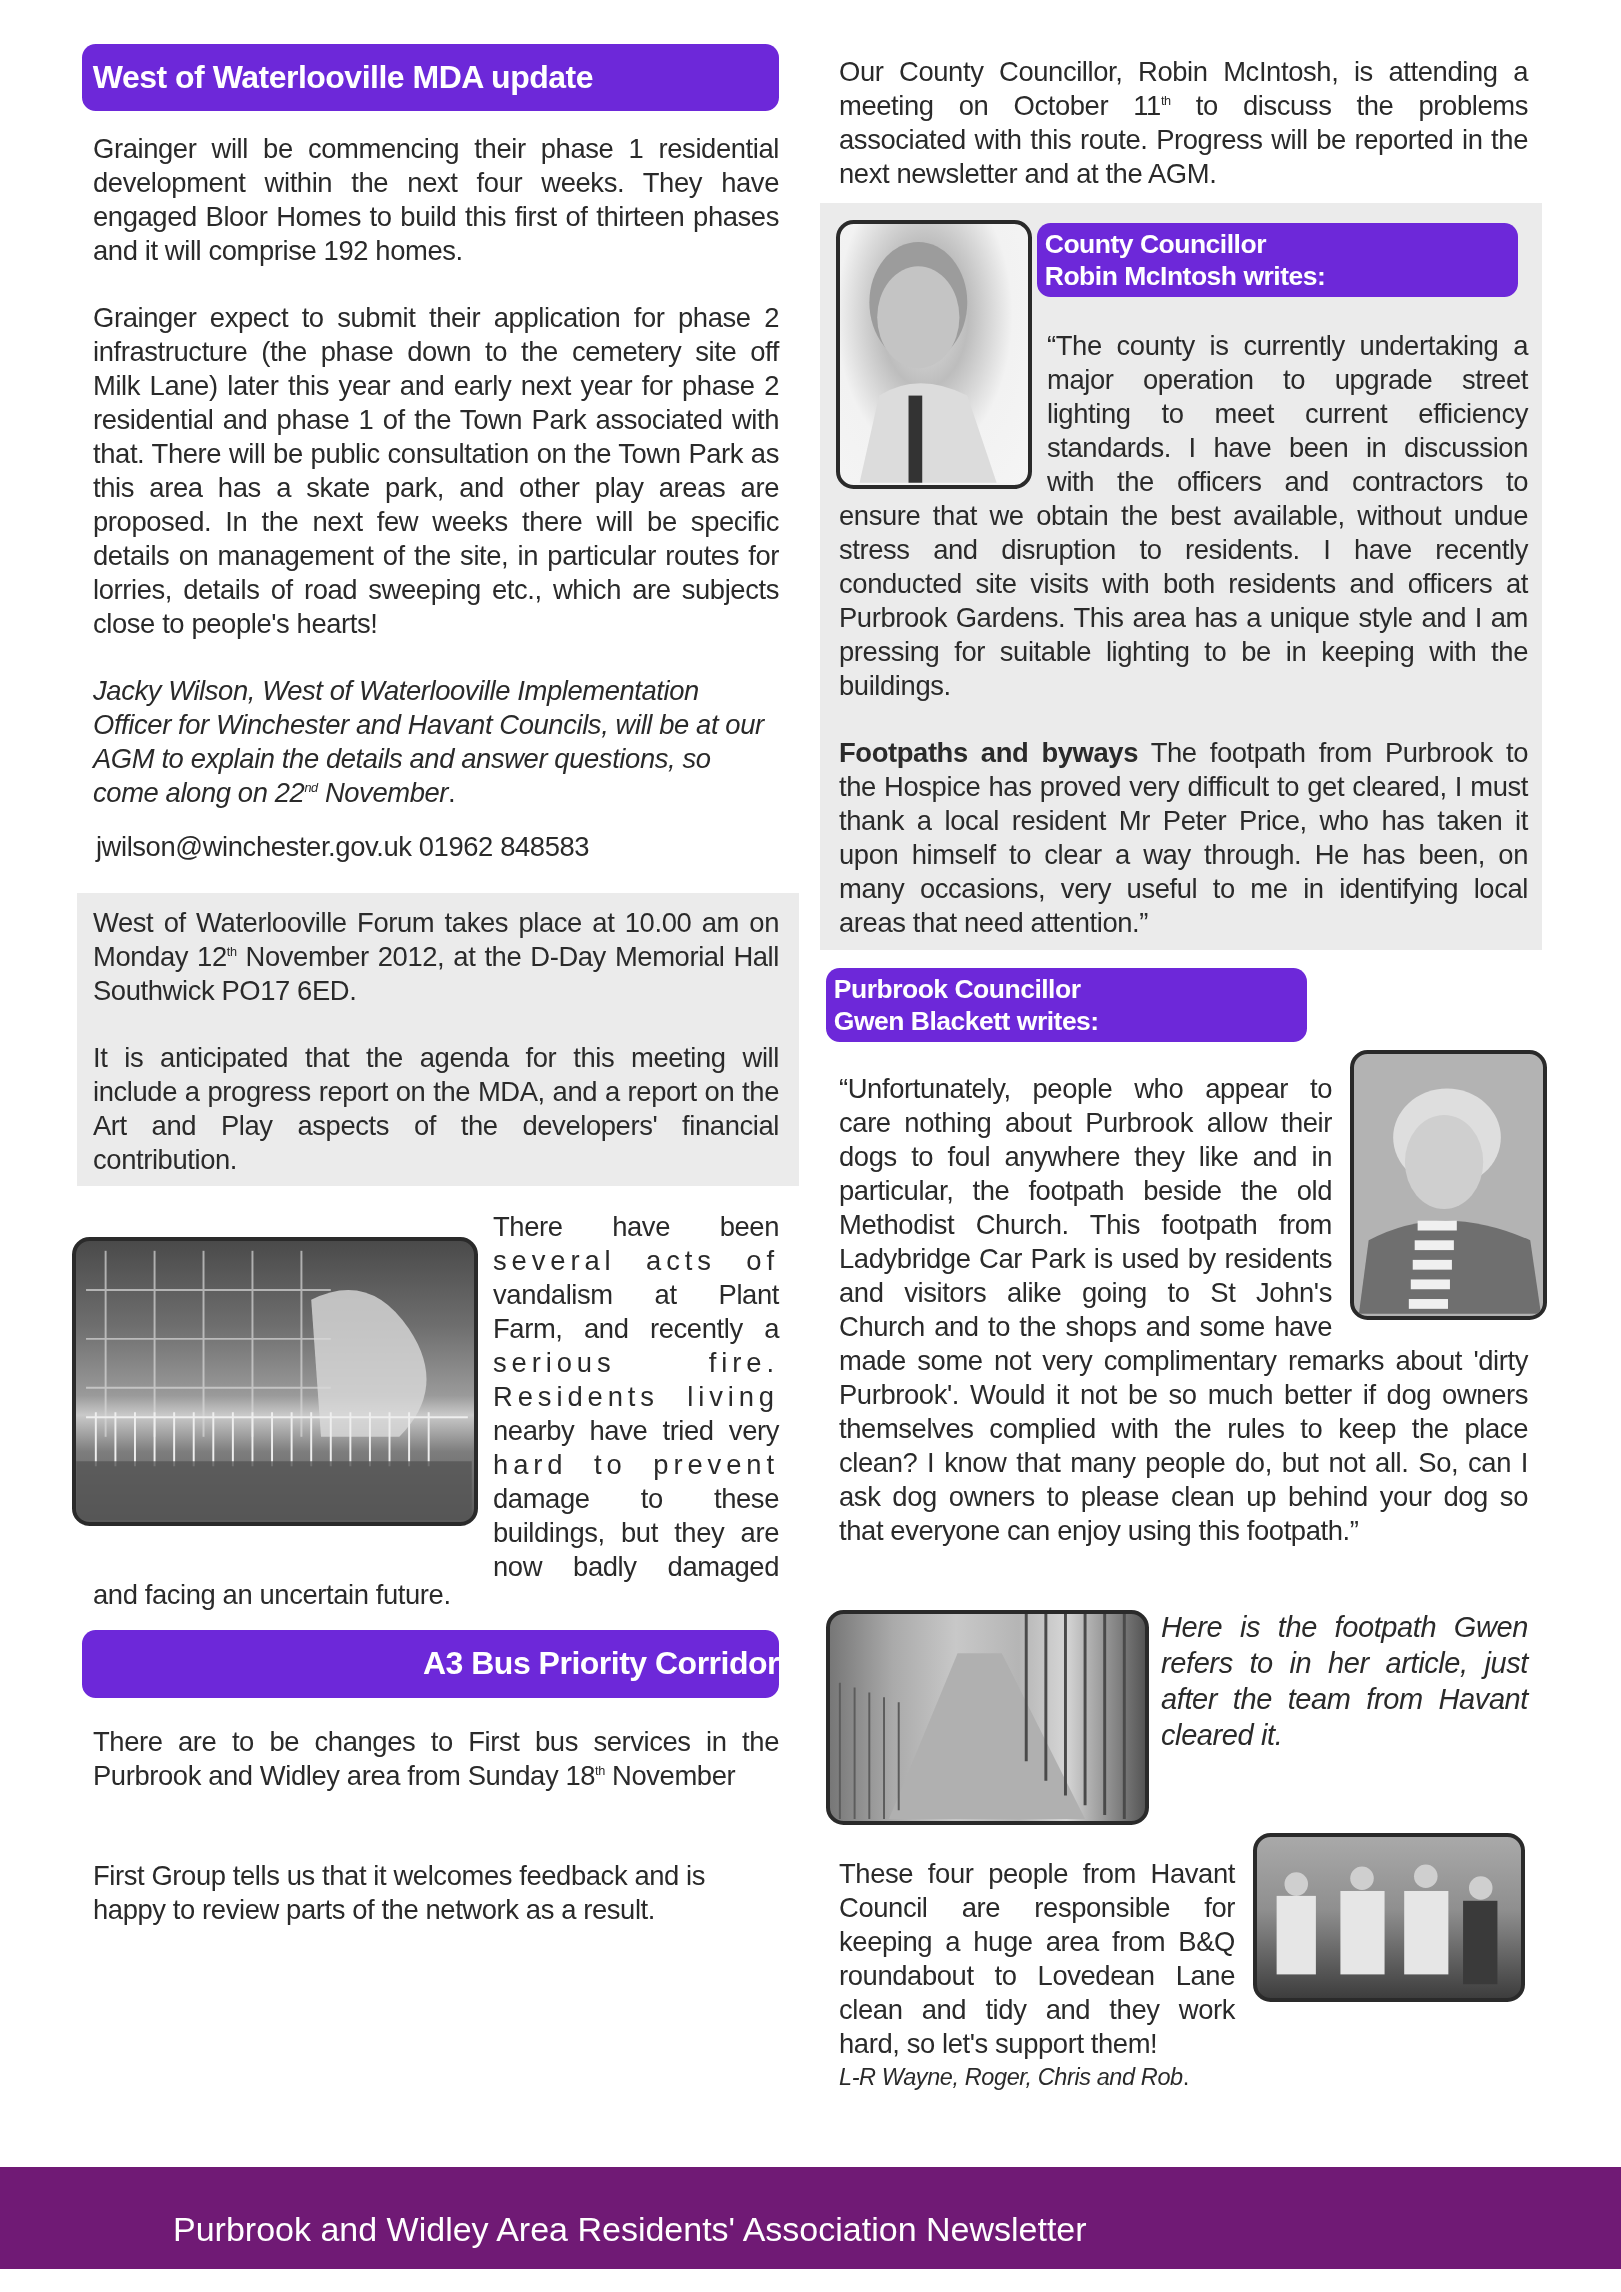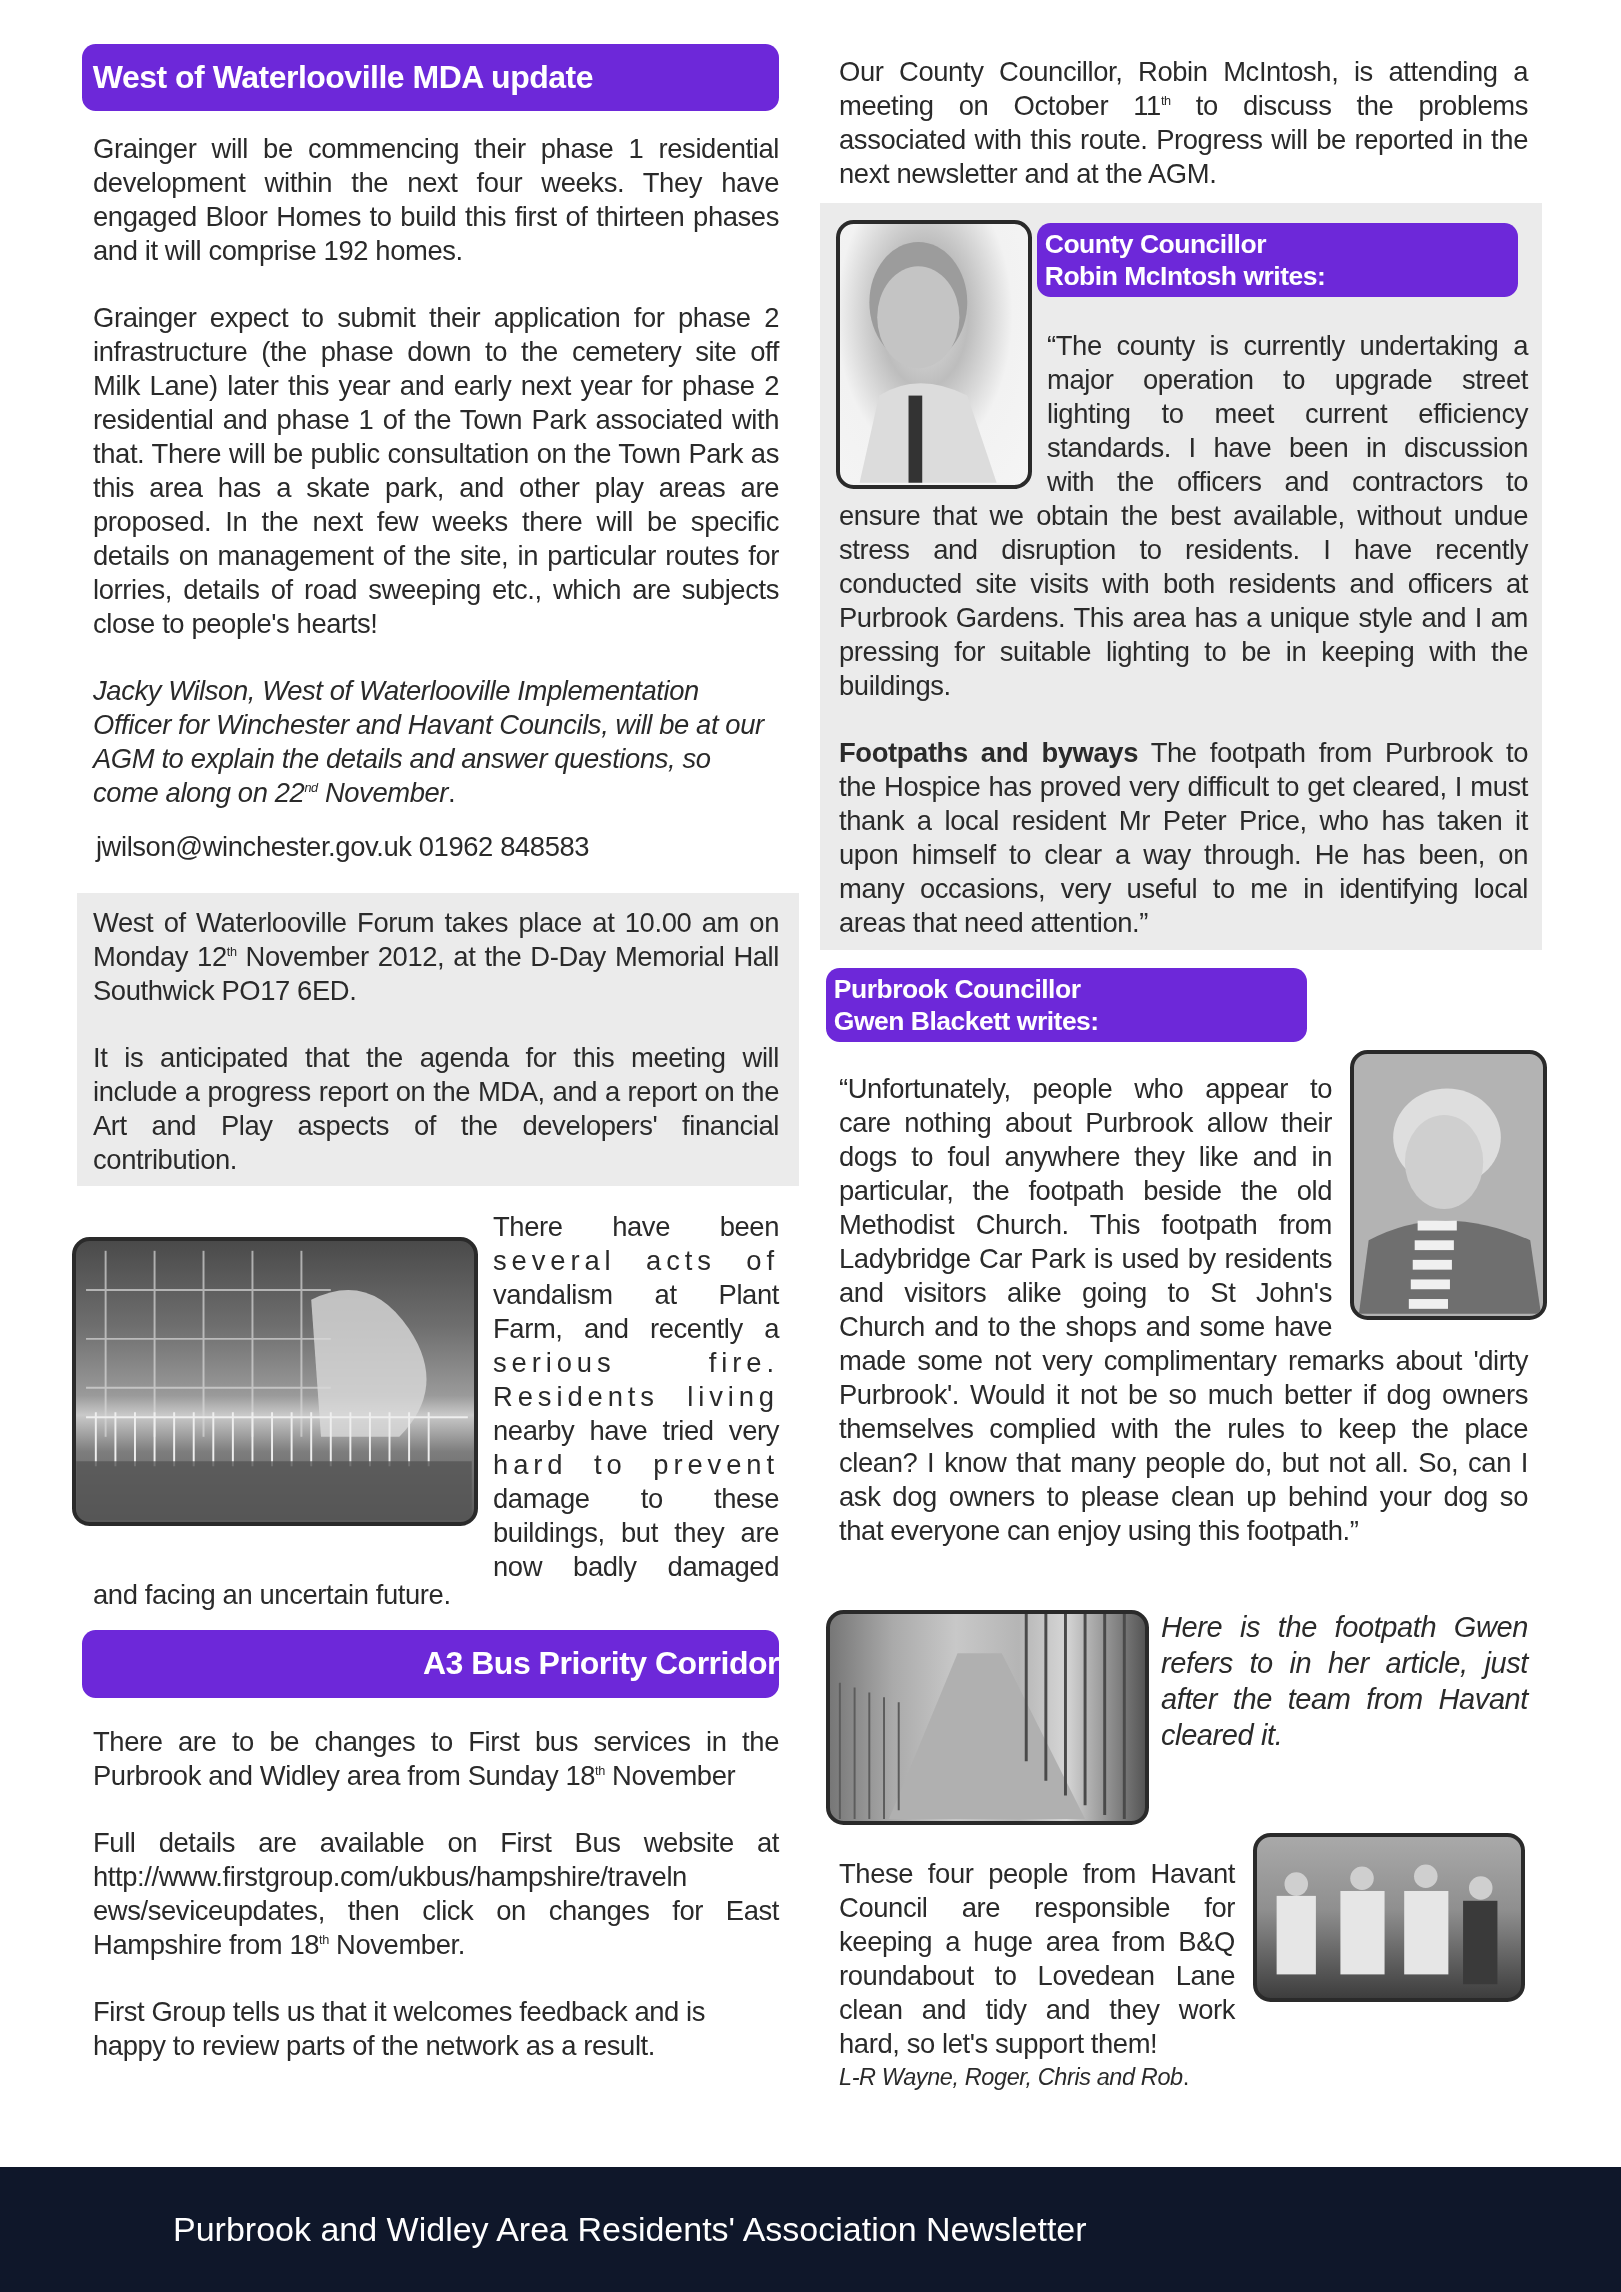--- a/index.html
+++ b/index.html
@@ -11,21 +11,21 @@
   .hdr-big { font-size:32px; line-height:67px; padding-left:10.8px; }
   .hdr-two { font-size:26.5px; line-height:32px; padding:4.9px 0 0 7.8px; }
   .txt { position:absolute; font-size:27.4px; line-height:34px; text-align:justify; letter-spacing:-0.4px; }
   .txt p { margin:0; }
   .gap { height:33px; }
   .it { font-style:italic; }
   sup { font-size:12.7px; line-height:0; vertical-align:super; }
   .graybox { position:absolute; background:#ebebeb; }
   .photo { position:absolute; border:4.9px solid #2a2a2a; border-radius:17.6px; overflow:hidden; box-sizing:border-box; }
   .wide { letter-spacing:4.9px; }
-  .footer { position:absolute; left:0; top:2167px; width:1621px; height:125px; background:#0f172a; }
+  .footer { position:absolute; left:0; top:2167px; width:1621px; height:102px; background:#701a75; }
   .footer-text { position:absolute; left:173px; top:43px; color:#fff; font-size:34px; letter-spacing:0px; }
 </style>
 </head>
 <body>
 
 <div class="hdr hdr-big" style="left:82px; top:44px; width:697px; height:67px;">West of Waterlooville MDA update</div>
 
 <div class="txt" style="left:93px; top:132px; width:686px;">
   <p>Grainger will be commencing their phase 1 residential development within the next four weeks. They have engaged Bloor Homes to build this first of thirteen phases and it will comprise 192 homes.</p>
   <div class="gap"></div>
@@ -95,21 +95,20 @@
 </div>
 <div class="txt" style="left:93px; top:1578px; width:686px; text-align:left;">
   <p>and facing an uncertain future.</p>
 </div>
 
 <div class="hdr hdr-big" style="left:82px; top:1630px; width:697px; height:68px;text-align:right;">A3 Bus Priority Corridor</div>
 
 <div class="txt" style="left:93px; top:1725px; width:686px;">
   <p><span>There are to be changes to First bus services in the Purbrook and Widley area from Sunday 18</span><sup>th</sup><span> November</span></p>
   <div class="gap"></div>
-  <p><span>Full details are available on First Bus website at http://www.firstgroup.com/ukbus/hampshire/traveln ews/seviceupdates, then click on changes for East Hampshire from 18</span><sup>th</sup><span> November.</span></p>
   <div class="gap"></div>
   <p style="text-align:left;">First Group tells us that it welcomes feedback and is happy to review parts of the network as a result.</p>
 </div>
 
 <div class="txt" style="left:839px; top:55px; width:689px;">
   <p><span>Our County Councillor, Robin McIntosh, is attending a meeting on October 11</span><sup>th</sup><span> to discuss the problems associated with this route. Progress will be reported in the next newsletter and at the AGM.</span></p>
 </div>
 
 <div class="graybox" style="left:820px; top:203px; width:722px; height:747px;"></div>
 

